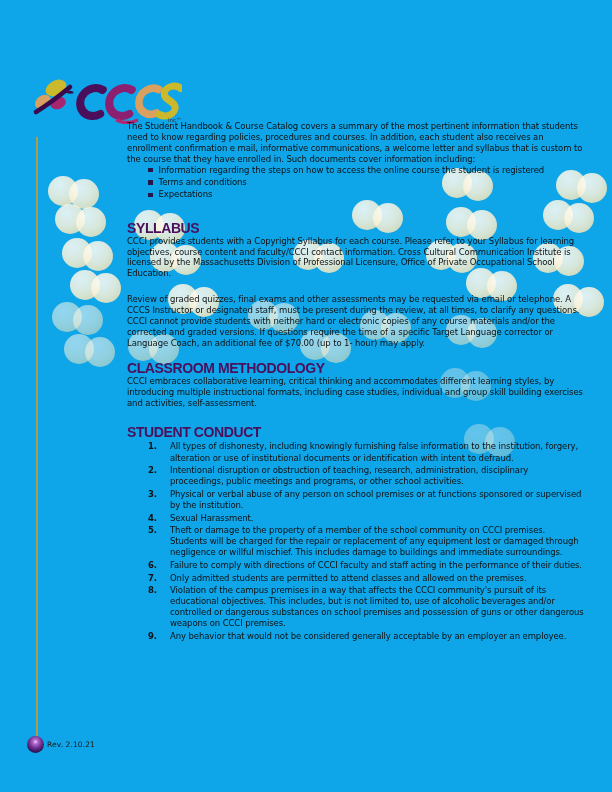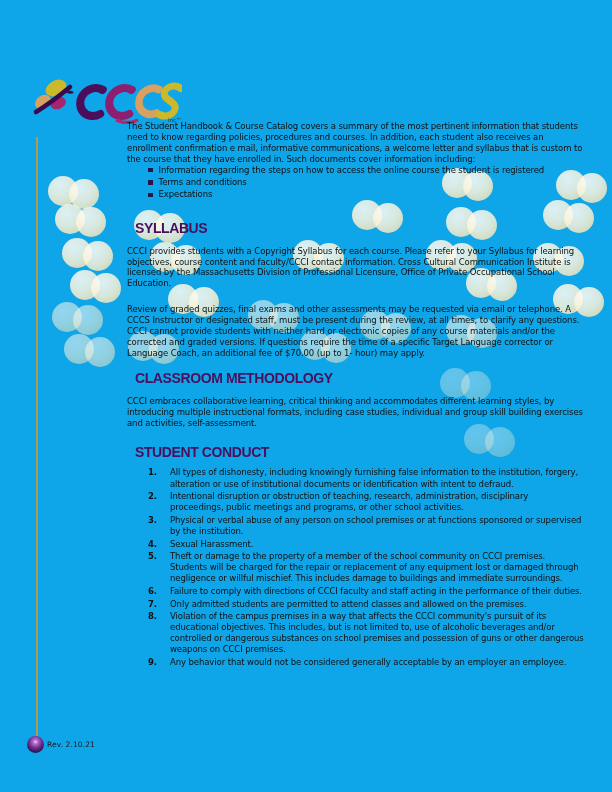--- a/index.html
+++ b/index.html
@@ -42,25 +42,25 @@
   .content{
     position:absolute;left:127px;top:121px;width:457px;
     font-size:8.5px;line-height:10.9px;letter-spacing:-0.1px;
   }
   .content p{margin:0;}
   .intro-p{margin:0 0 4px 0;}
   .bullets{list-style:none;margin:0 0 0 21px;padding:0;}
   .bullets li{display:flex;align-items:flex-start;margin:0 0 1.2px 0;line-height:11.2px;}
   .sq{flex:none;width:4.5px;height:4.5px;background:var(--bullet-square);margin:3.2px 6px 0 0;}
   section h2{
-    margin:8px;color:var(--heading);
+    margin:0;color:var(--heading);
     font-family:"Liberation Sans", sans-serif;
     font-size:14px;font-weight:800;letter-spacing:-0.4px;line-height:14px;
   }
-  section .body{margin-top:11px;}
+  section .body{margin-top:1px;}
   .sec-syllabus{margin-top:20px;}
   .sec-review{margin-top:15px;}
   .sec-classroom{margin-top:12px;}
   .sec-conduct{margin-top:17px;}
   .num-list{margin-top:2px;}
   .num-row{display:flex;margin:0 0 1.5px 21px;line-height:11.1px;}
   .num-row .num{flex:none;width:22px;font-weight:bold;}
   .num-row .txt{flex:1;}
 </style>
 </head>

